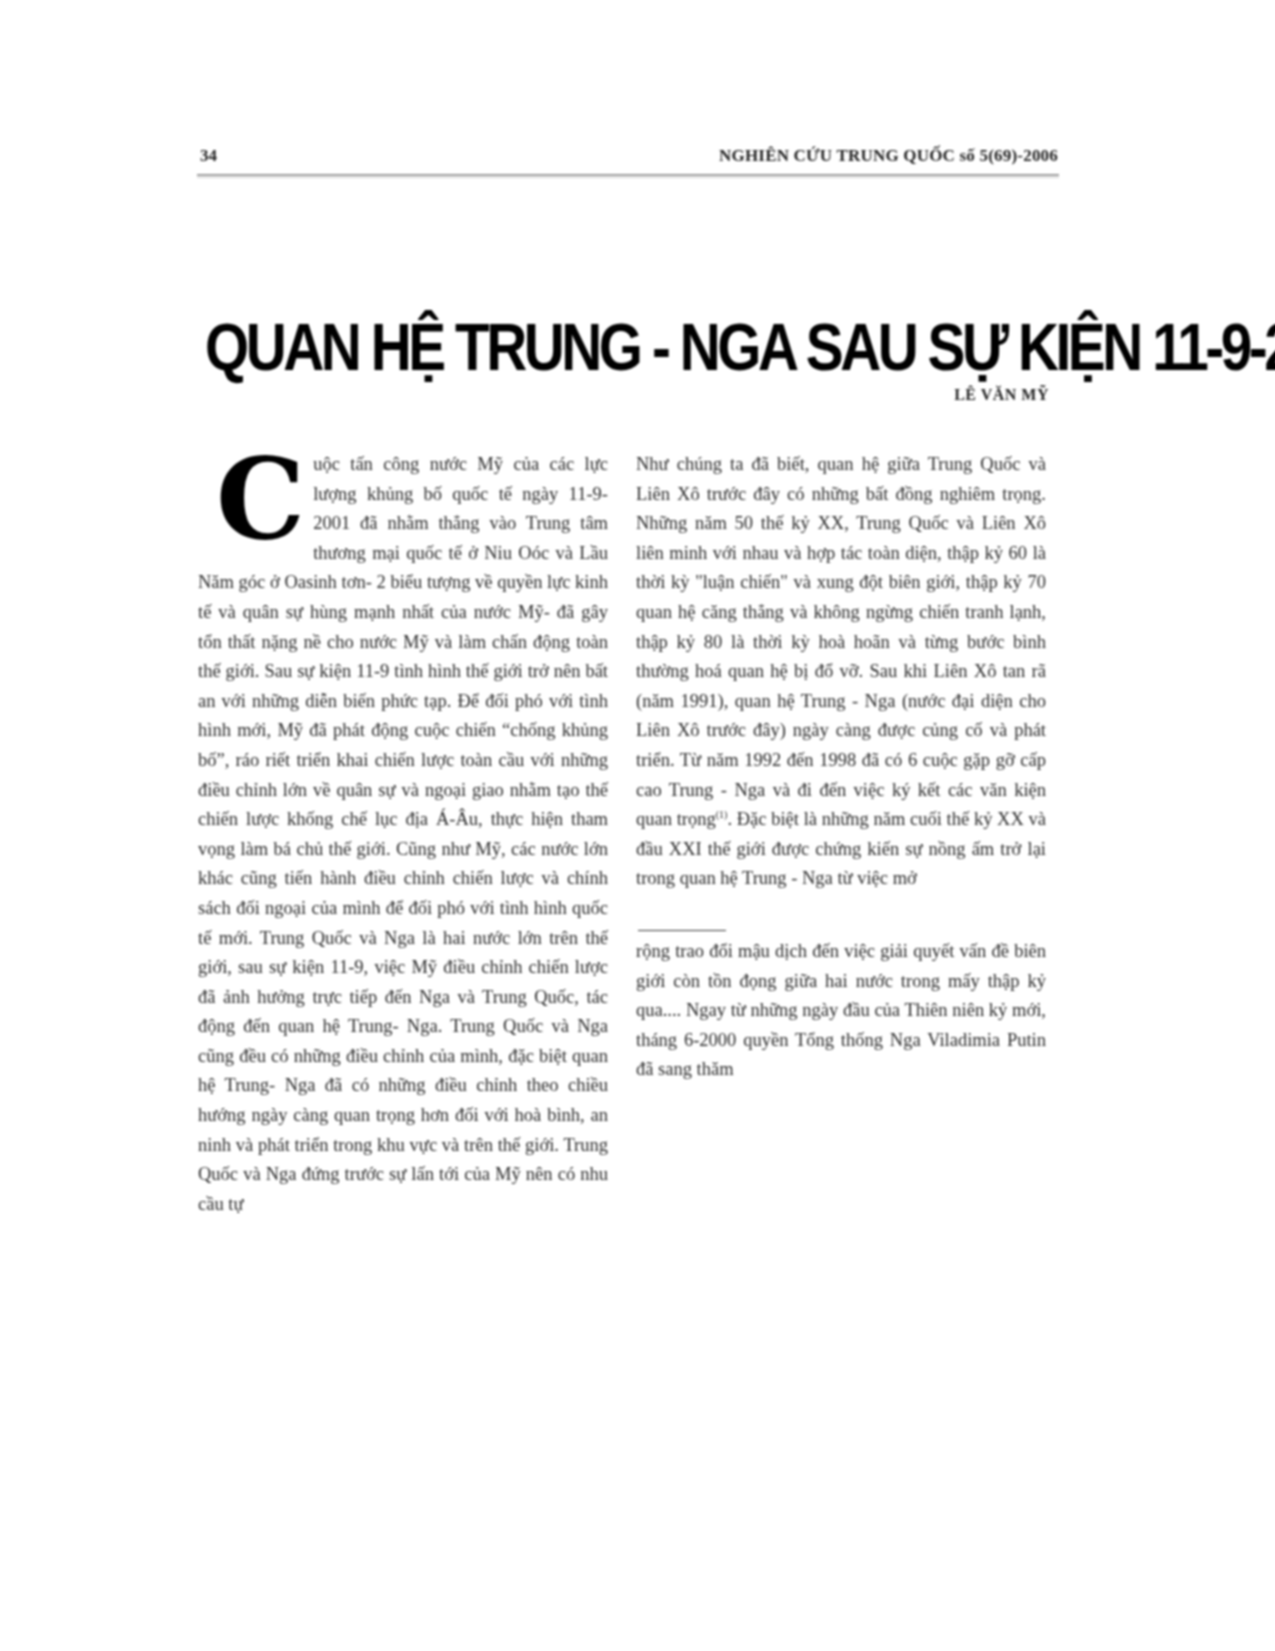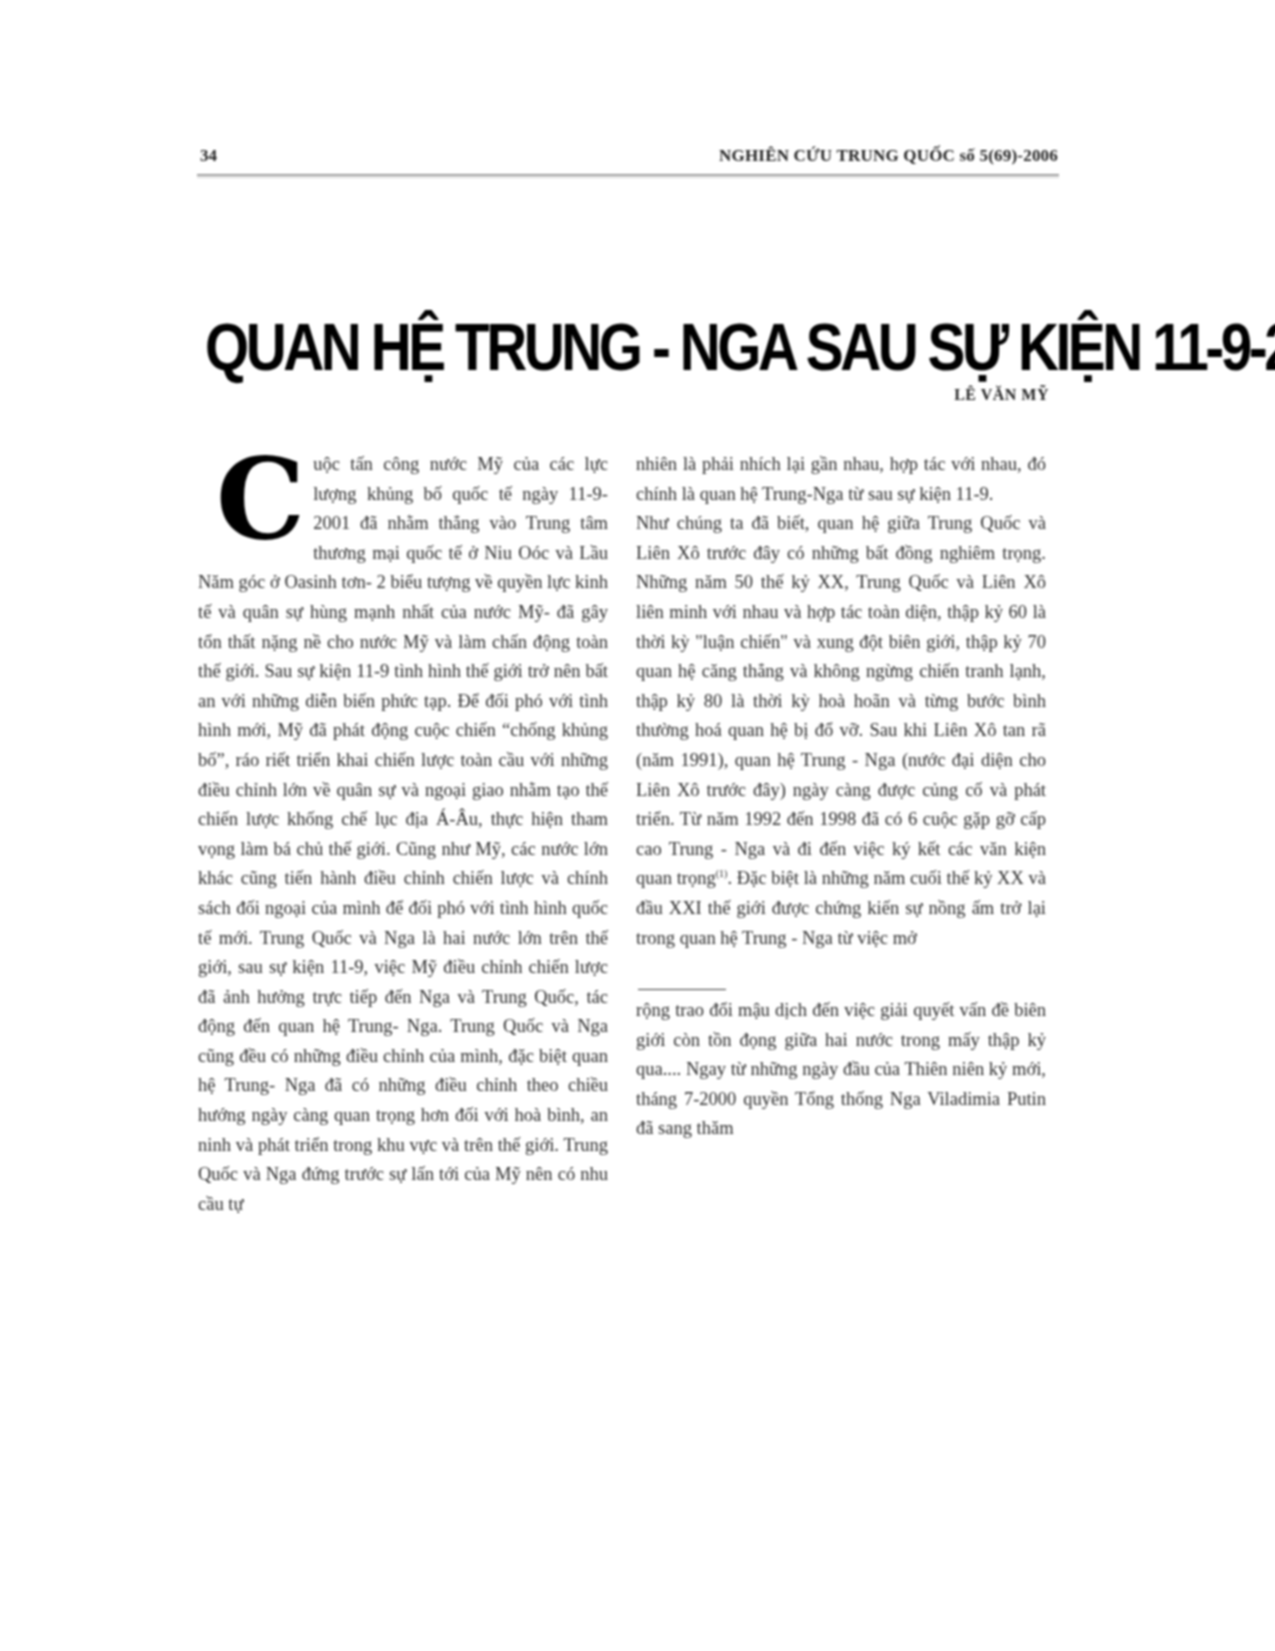--- a/index.html
+++ b/index.html
@@ -149,23 +149,22 @@
 
   <h1 class="title">QUAN HỆ TRUNG - NGA SAU SỰ KIỆN 11-9-2001</h1>
 
   <div class="author">LÊ VĂN MỸ</div>
 
   <div class="column col-left">
     <p class="para"><span class="dropcap">C</span><span id="intro-left">uộc tấn công nước Mỹ của các lực lượng khủng bố quốc tế ngày 11-9-2001 đã nhằm thẳng vào Trung tâm thương mại quốc tế ở Niu Oóc và Lầu Năm góc ở Oasinh tơn- 2 biểu tượng về quyền lực kinh tế và quân sự hùng mạnh nhất của nước Mỹ- đã gây tổn thất nặng nề cho nước Mỹ và làm chấn động toàn thế giới. Sau sự kiện 11-9 tình hình thế giới trở nên bất an với những diễn biến phức tạp. Để đối phó với tình hình mới, Mỹ đã phát động cuộc chiến “chống khủng bố”, ráo riết triển khai chiến lược toàn cầu với những điều chỉnh lớn về quân sự và ngoại giao nhằm tạo thế chiến lược khống chế lục địa Á-Âu, thực hiện tham vọng làm bá chủ thế giới. Cũng như Mỹ, các nước lớn khác cũng tiến hành điều chỉnh chiến lược và chính sách đối ngoại của mình để đối phó với tình hình quốc tế mới. Trung Quốc và Nga là hai nước lớn trên thế giới, sau sự kiện 11-9, việc Mỹ điều chỉnh chiến lược đã ảnh hưởng trực tiếp đến Nga và Trung Quốc, tác động đến quan hệ Trung- Nga. Trung Quốc và Nga cũng đều có những điều chỉnh của mình, đặc biệt quan hệ Trung- Nga đã có những điều chỉnh theo chiều hướng ngày càng quan trọng hơn đối với hoà bình, an ninh và phát triển trong khu vực và trên thế giới. Trung Quốc và Nga đứng trước sự lấn tới của Mỹ nên có nhu cầu tự</span></p>
   </div>
 
   <div class="column col-right">
-    <p class="para">nhiên là phải nhích lại gần nhau, hợp tác với nhau, đó chính là quan hệ Trung-Nga từ sau sự kiện 11-9.</p>
 
 
     <p class="para"><span>Như chúng ta đã biết, quan hệ giữa Trung Quốc và Liên Xô trước đây có những bất đồng nghiêm trọng. Những năm 50 thế kỷ XX, Trung Quốc và Liên Xô liên minh  với nhau và hợp tác toàn diện, thập kỷ 60 là thời kỳ "luận chiến" và xung đột biên giới, thập kỷ 70 quan hệ căng thẳng và không ngừng chiến tranh lạnh,  thập kỷ 80 là thời  kỳ hoà hoãn và từng bước bình thường hoá quan hệ bị đổ vỡ. Sau khi Liên Xô tan rã (năm 1991), quan hệ Trung - Nga (nước đại diện cho Liên Xô trước đây)  ngày càng được củng cố và phát triển. Từ năm 1992 đến 1998 đã có 6 cuộc gặp gỡ  cấp cao Trung - Nga  và đi đến việc ký kết các văn kiện quan trọng</span><sup>(1)</sup><span>. Đặc biệt là những năm cuối thế kỷ XX và đầu XXI thế giới được chứng kiến sự nồng ấm trở lại trong quan hệ Trung - Nga từ việc mở</span></p>
 
     <div class="footnote-rule"></div>
 
-    <p class="para">rộng trao đổi mậu dịch đến việc giải quyết vấn đề biên giới còn tồn đọng giữa hai nước trong mấy thập kỷ qua.... Ngay từ những ngày đầu của Thiên niên kỷ mới, tháng 7-2000 quyền Tổng thống Nga Viladimia Putin đã sang thăm</p>
+    <p class="para">rộng trao đổi mậu dịch đến việc giải quyết vấn đề biên giới còn tồn đọng giữa hai nước trong mấy thập kỷ qua.... Ngay từ những ngày đầu của Thiên niên kỷ mới, tháng 6-2000 quyền Tổng thống Nga Viladimia Putin đã sang thăm</p>
   </div>
 
 </div>
 
 </body></html>

